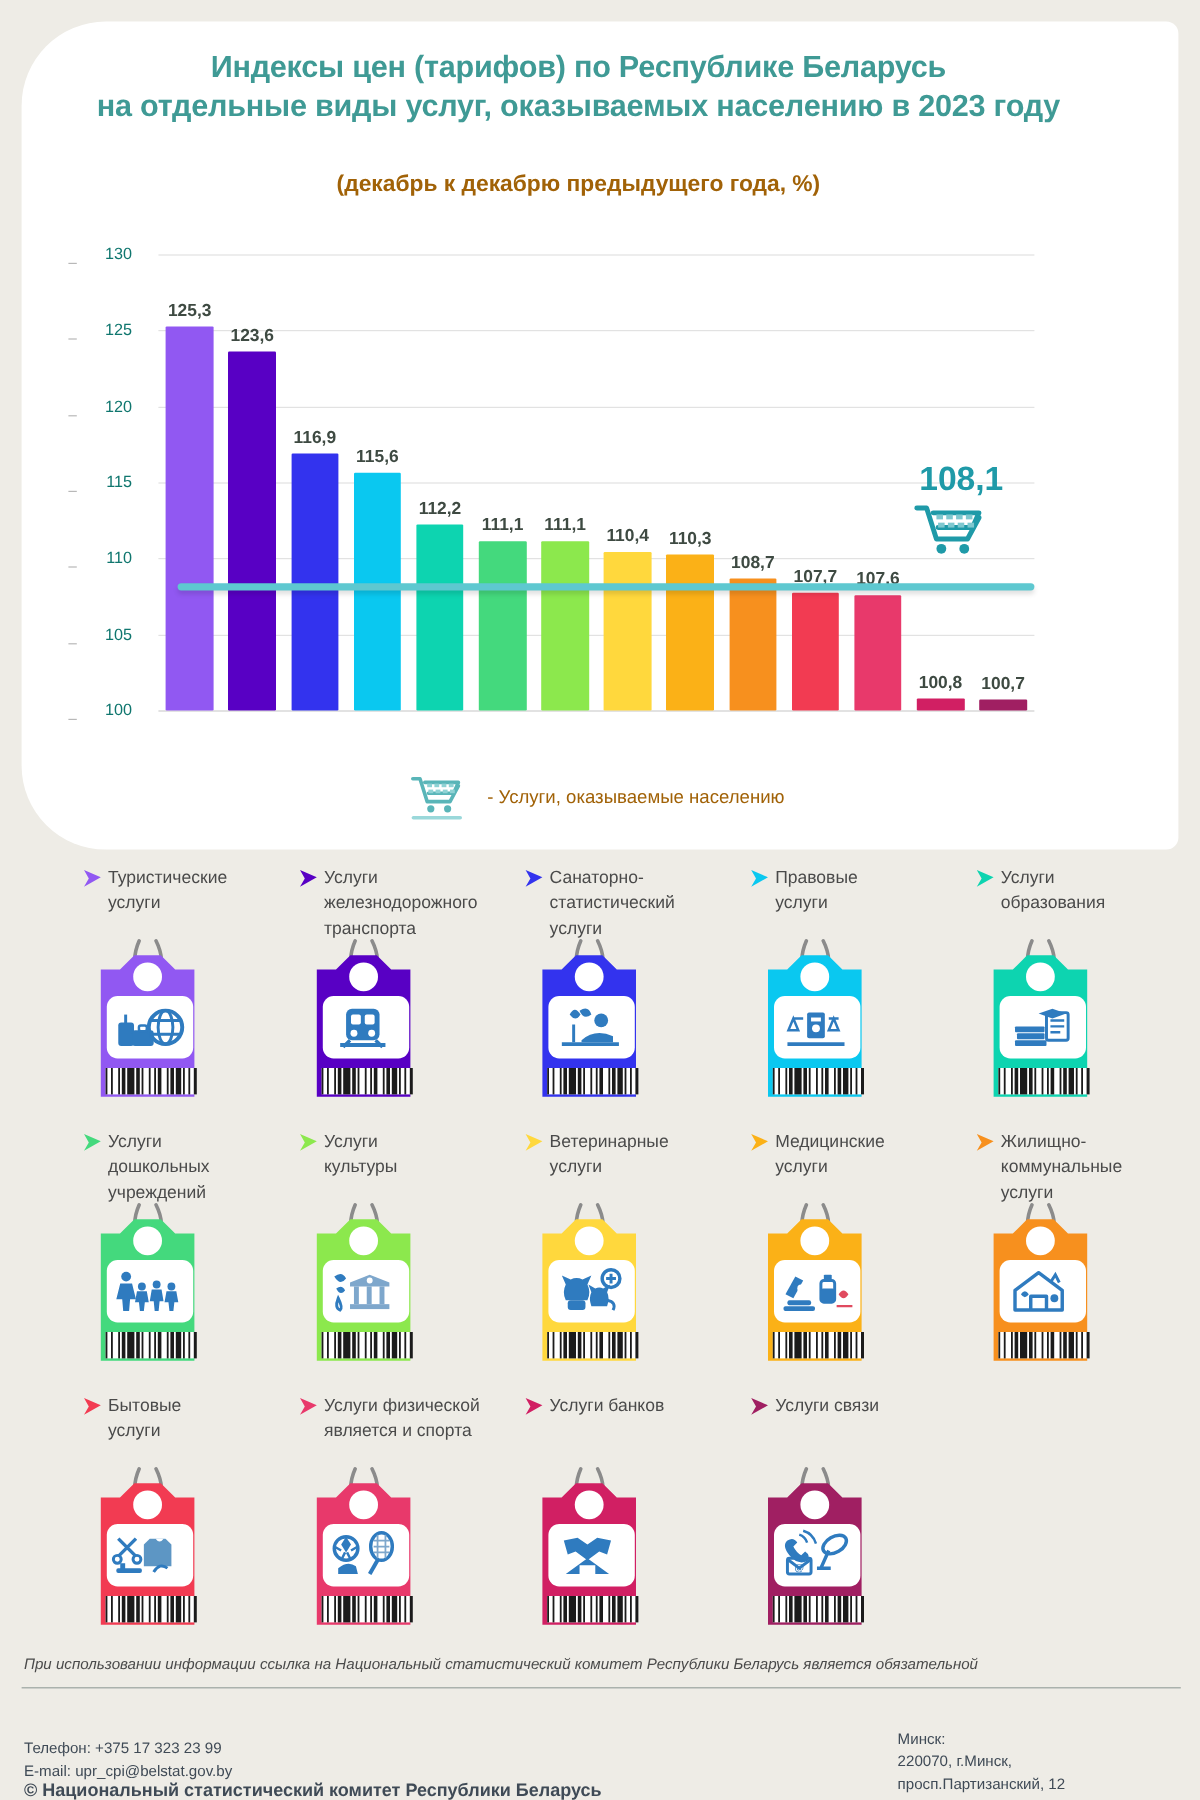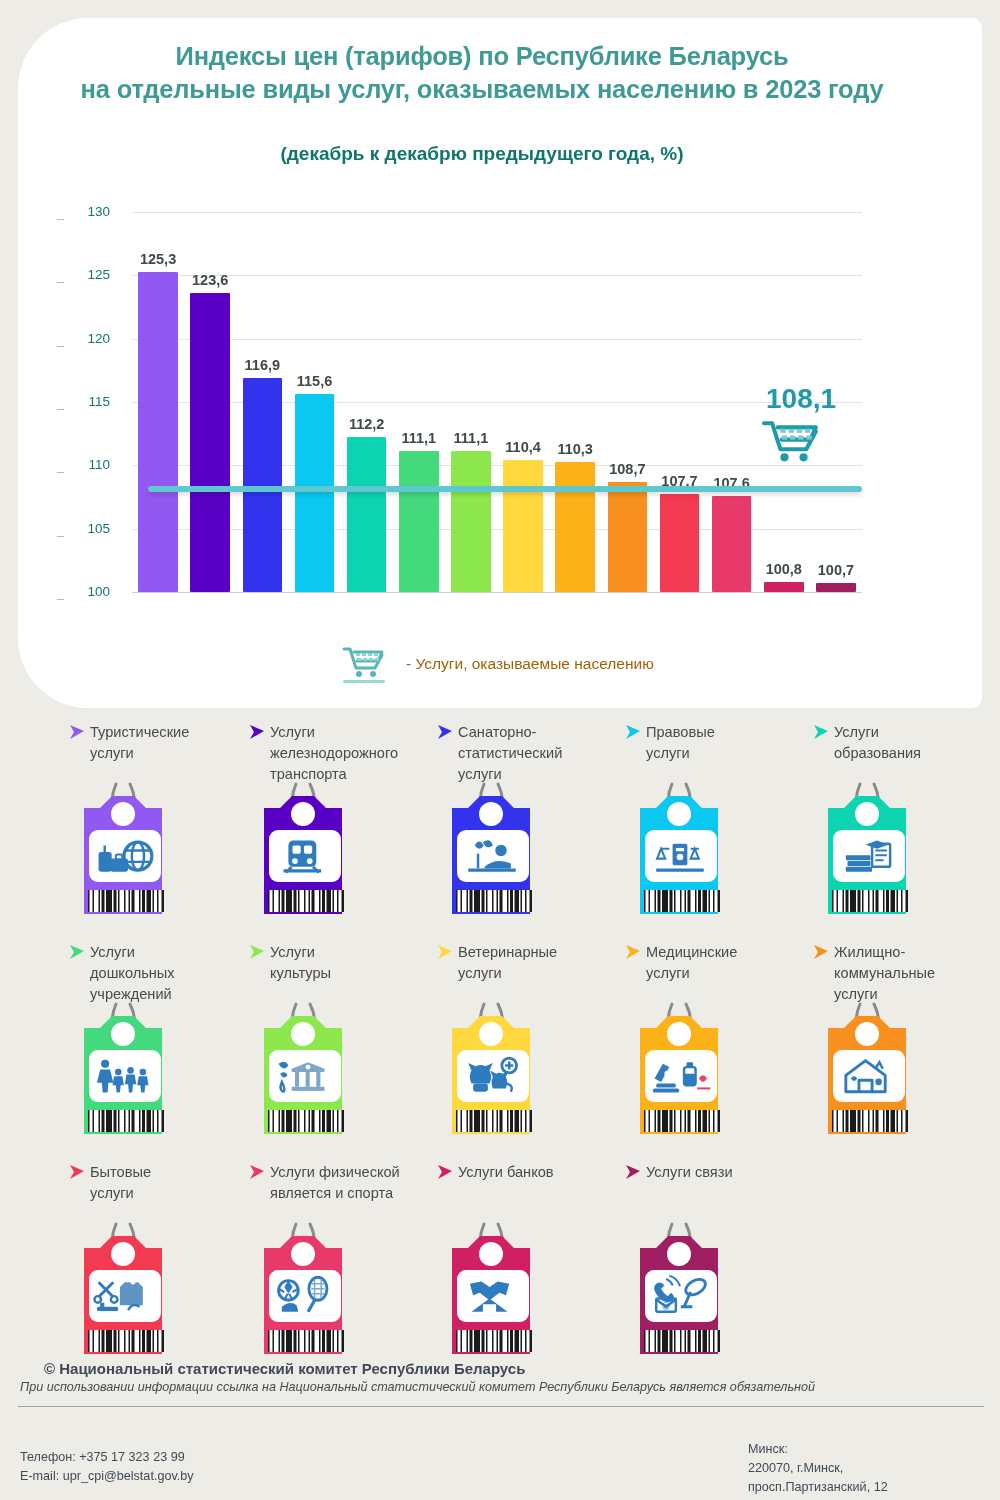--- a/index.html
+++ b/index.html
@@ -23,21 +23,21 @@
   .title {
     position: absolute; left: 0; top: 40px; width: 964px;
     text-align: center;
     color: #3f9a95;
     font-size: 25.5px; font-weight: bold; line-height: 33px;
     letter-spacing: -0.2px;
   }
   .subtitle {
     position: absolute; left: 0; top: 143px; width: 964px;
     text-align: center;
-    color: #0f766e;
+    color: #a16207;
     font-size: 19px; font-weight: bold;
   }
 
   
   .chart { position: absolute; left: 0; top: 0; width: 964px; height: 690px; }
   .plot  { position: absolute; left: 132px; top: 212px; width: 730px; height: 380px; }
 
   .gridline { position: absolute; left: 0; width: 730px; height: 1px; background: #e2e2e2; }
   .gridline.base { background: #cfcfcf; }
 
@@ -84,22 +84,22 @@
 
   .tagfig { position: absolute; top: 56px; left: 12px; }
 
   
   .footnote {
     position: absolute; left: 20px; top: 1380px; width: 960px;
     color: #4a4a4a; font-size: 12.6px; font-style: italic;
   }
   .footrule { position: absolute; left: 18px; top: 1406px; width: 966px; height: 1px; background: #9aa4a0; }
   .copy {
-    position: absolute; left: 20px; top: 1360px;
-    color: #3f4a56; font-size: 15px; font-weight: bold; margin-left: 24px;
+    position: absolute; left: 20px; top: 1484px;
+    color: #3f4a56; font-size: 15px; font-weight: bold;
   }
   .contact { position: absolute; left: 20px; top: 1448px; color: #3f4a56; font-size: 12.6px; line-height: 19px; }
   .addr    { position: absolute; left: 748px; top: 1440px; color: #3f4a56; font-size: 12.6px; line-height: 19px; }
 </style>
 </head>
 <body>
 
 <div id="root">
 
   <div class="card"></div>

